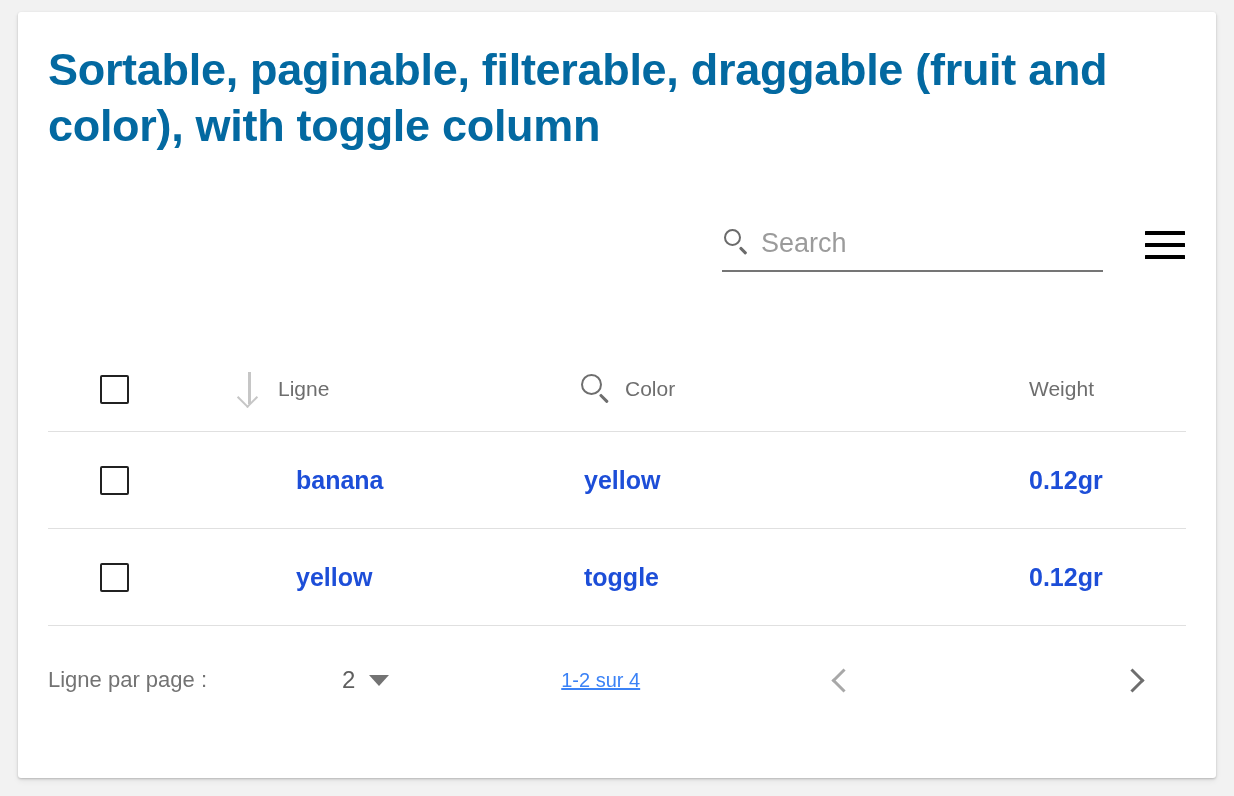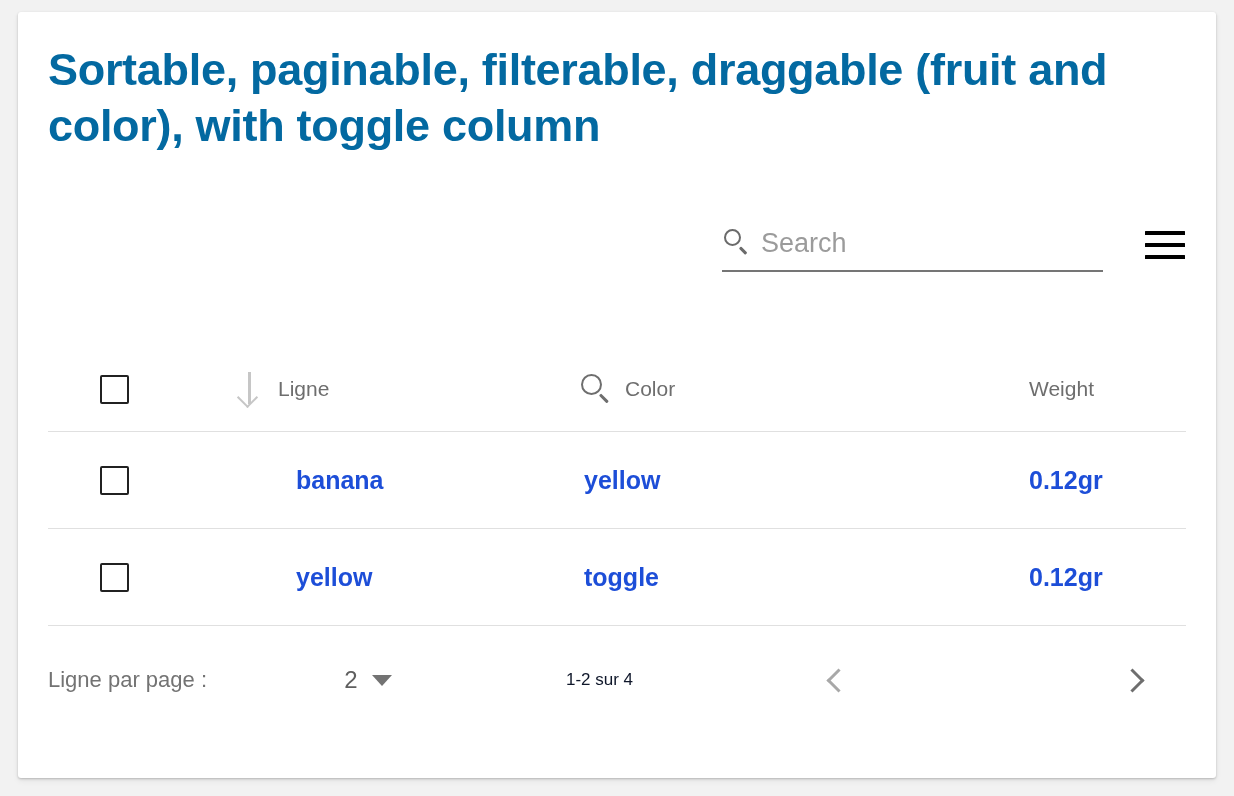--- a/index.html
+++ b/index.html
@@ -300,23 +300,24 @@
     margin-right: 14px;
   }
   .caret {
     width: 0;
     height: 0;
     border-left: 10px solid transparent;
     border-right: 10px solid transparent;
     border-top: 11px solid #737373;
   }
   .pg-range {
-    font-size: 17px;
-    color: #0f172a;
+    font-size: 20px;
+    color: #3b82f6;
     margin-right: 72px;
+    text-decoration: underline;
   }
   .pg-btn {
     width: 56px;
     height: 56px;
     background: transparent;
     border: 0;
     padding: 0;
     display: flex;
     align-items: center;
     justify-content: center;

